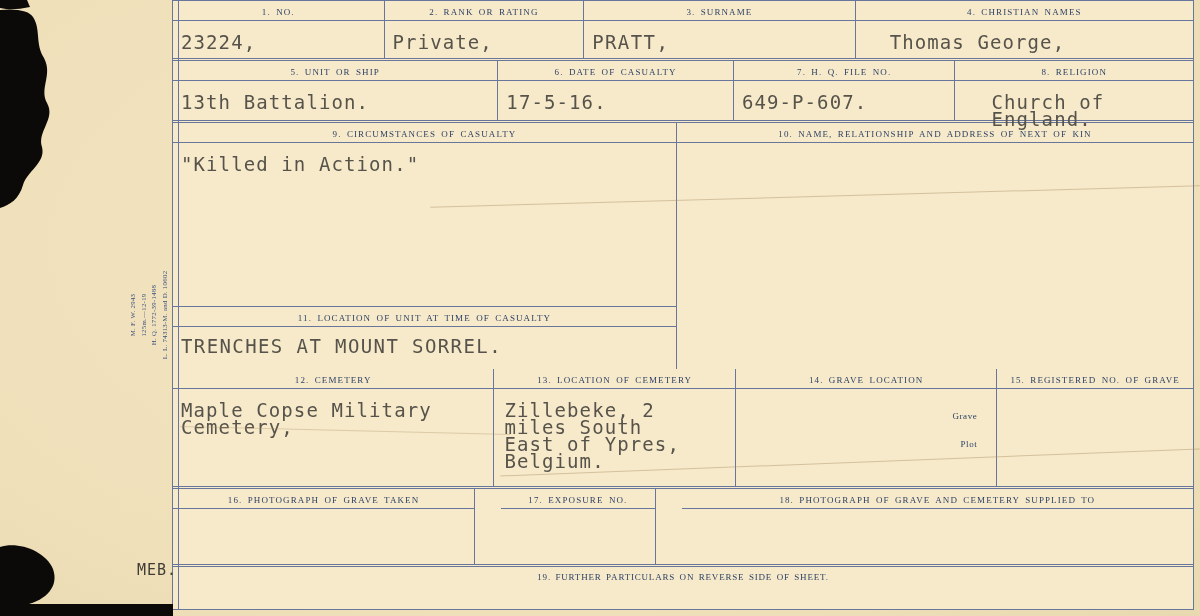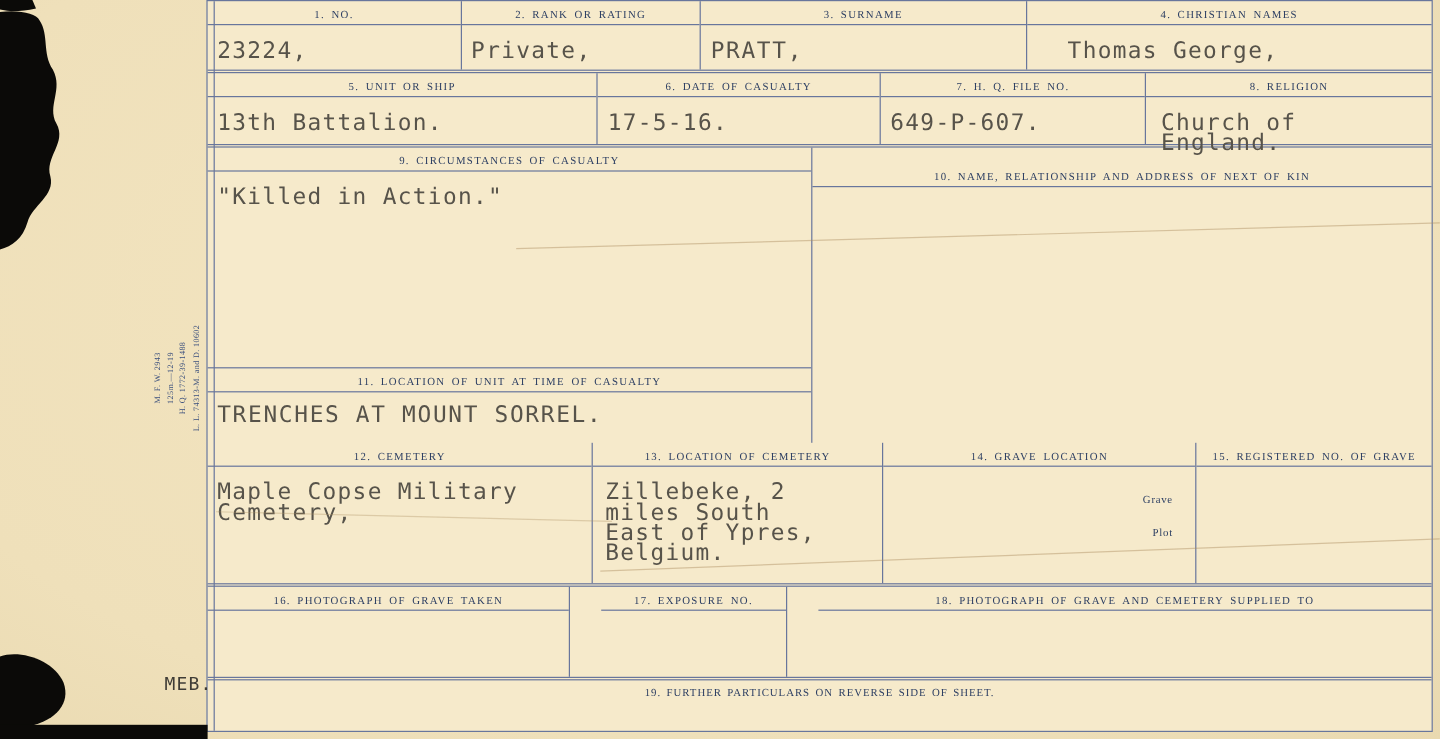--- a/index.html
+++ b/index.html
@@ -31,25 +31,25 @@
   .r19{height:19px;display:flex;align-items:center;justify-content:center;}
   .cell{display:flex;flex-direction:column;border-right:1px solid var(--rule);height:100%;}
   .cell.last{border-right:none;}
   .cell-header{font-family:"Liberation Serif",serif;font-size:9px;letter-spacing:1.1px;word-spacing:2px;
     color:var(--print);text-align:center;padding:6px 2px 3px;border-bottom:1px solid var(--rule);
     white-space:nowrap;overflow:hidden;flex:0 0 auto;}
   .cell-value{flex:1;font-family:"DejaVu Sans Mono",monospace;font-size:19px;letter-spacing:1.1px;
     color:var(--type);padding:13px 8px 4px 8px;white-space:pre-line;line-height:17px;}
   .v-center{}
   .v-indent34{padding-left:34px;}
-  .v-indent20{padding-left:12px;}
+  .v-indent20{padding-left:36px;}
   .v-caps{letter-spacing:1.4px;}
   
   .col-left{width:505px;border-right:1px solid var(--rule);display:flex;flex-direction:column;}
-  .col-right{width:517px;display:flex;flex-direction:column;margin-top:13px;}
+  .col-right{width:517px;display:flex;flex-direction:column;}
   .h11{border-top:1px solid var(--rule);}
   .val9{flex:0 0 163px;}
   .val11{flex:1;padding-top:11px;}
   .note-text,.footer-text{font-family:"Liberation Serif",serif;font-size:9px;letter-spacing:0.8px;
     word-spacing:1.5px;color:var(--print);}
   
   .grave-box{flex:1;padding:18px 18px 0 8px;display:flex;flex-direction:column;align-items:flex-end;}
   .grave-line{display:flex;align-items:flex-end;height:14px;margin-bottom:14px;}
   .grave-line .glabel{font-family:"Liberation Serif",serif;font-size:9px;letter-spacing:0.6px;color:var(--print);}
   .grave-line .leader{flex:1;border-bottom:1px dotted #53648e;height:11px;margin-left:1px;}

